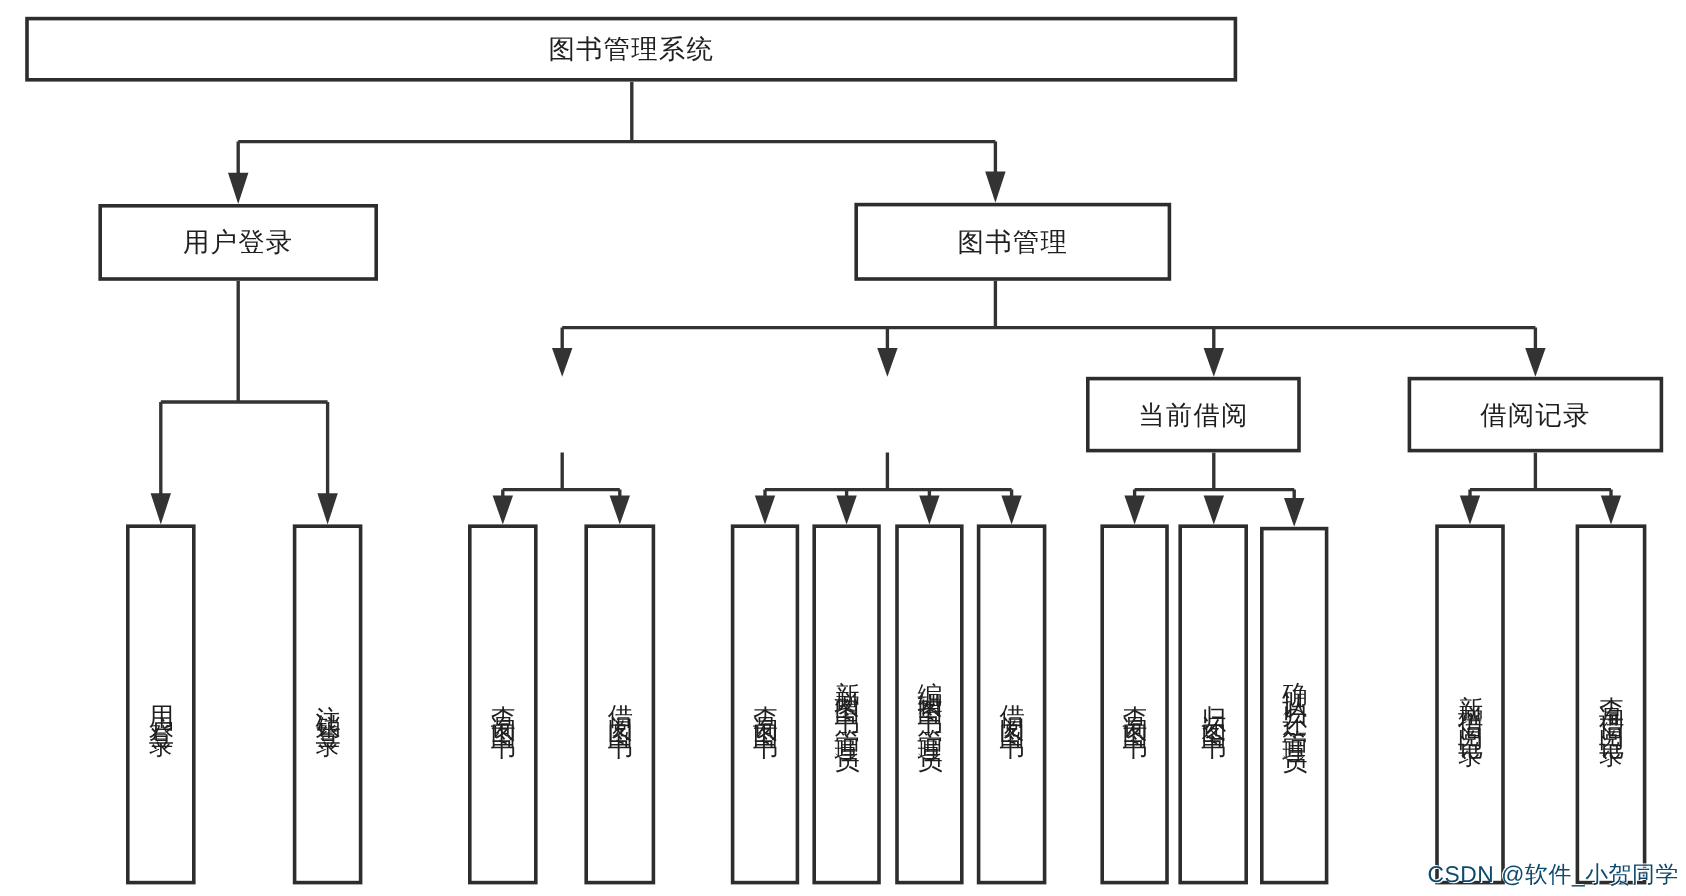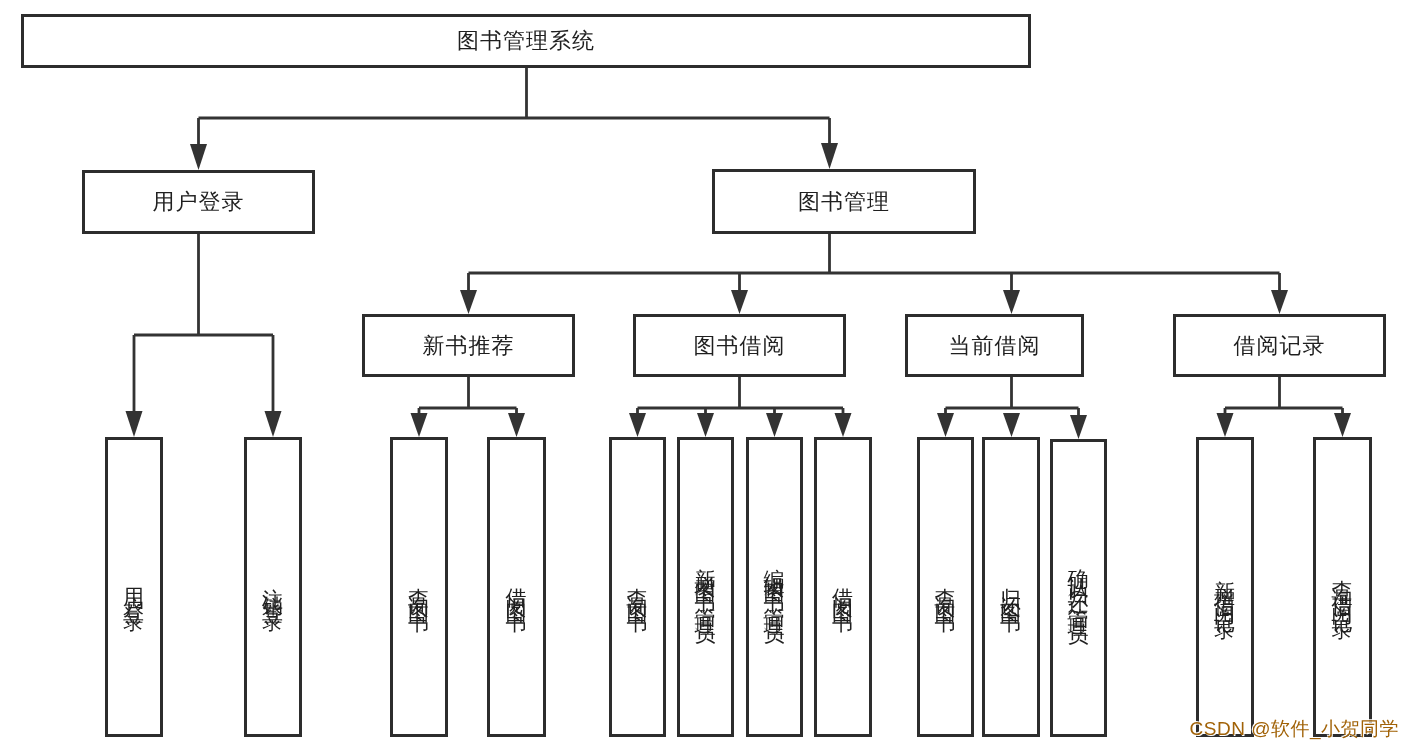--- a/index.html
+++ b/index.html
@@ -13,21 +13,21 @@
     border:3px solid #2d2d2d; display:flex; align-items:center; justify-content:center;
     color:#1f1f1f; z-index:2;
   }
   .hbox { font-size:22px; letter-spacing:1px; white-space:nowrap; }
   .vbox .vtext {
     writing-mode:vertical-rl; text-orientation:mixed;
     font-size:21px; line-height:1; letter-spacing:8px; white-space:nowrap;
   }
   .watermark {
     position:absolute; right:6px; bottom:5px; z-index:5;
-    font-size:19px; color:#a16207; letter-spacing:0.5px; white-space:nowrap;
+    font-size:19px; color:#0c4a6e; letter-spacing:0.5px; white-space:nowrap;
     text-shadow:1px 1px 0 #ffffff, -1px -1px 0 #ffffff;
   }
 </style>
 </head>
 <body>
 
 <div class="canvas">
 
   <svg class="connectors" viewBox="0 0 1405 747" xmlns="http://www.w3.org/2000/svg">
     <g stroke="#333333" stroke-width="2.8" fill="none">
@@ -73,26 +73,20 @@
     <span>图书管理系统</span>
   </div>
 
   <div class="box hbox" style="left:82px; top:170px; width:233px; height:64px">
     <span>用户登录</span>
   </div>
   <div class="box hbox" style="left:712px; top:169px; width:264px; height:65px">
     <span>图书管理</span>
   </div>
 
-  <div class="box hbox" style="left:362px; top:314px; width:213px; height:63px">
-    <span>新书推荐</span>
-  </div>
-  <div class="box hbox" style="left:633px; top:314px; width:213px; height:63px">
-    <span>图书借阅</span>
-  </div>
   <div class="box hbox" style="left:905px; top:314px; width:179px; height:63px">
     <span>当前借阅</span>
   </div>
   <div class="box hbox" style="left:1173px; top:314px; width:213px; height:63px">
     <span>借阅记录</span>
   </div>
 
   <div class="box vbox" style="left:105px; top:437px; width:58px; height:300px">
     <span class="vtext">用户登录</span>
   </div>

